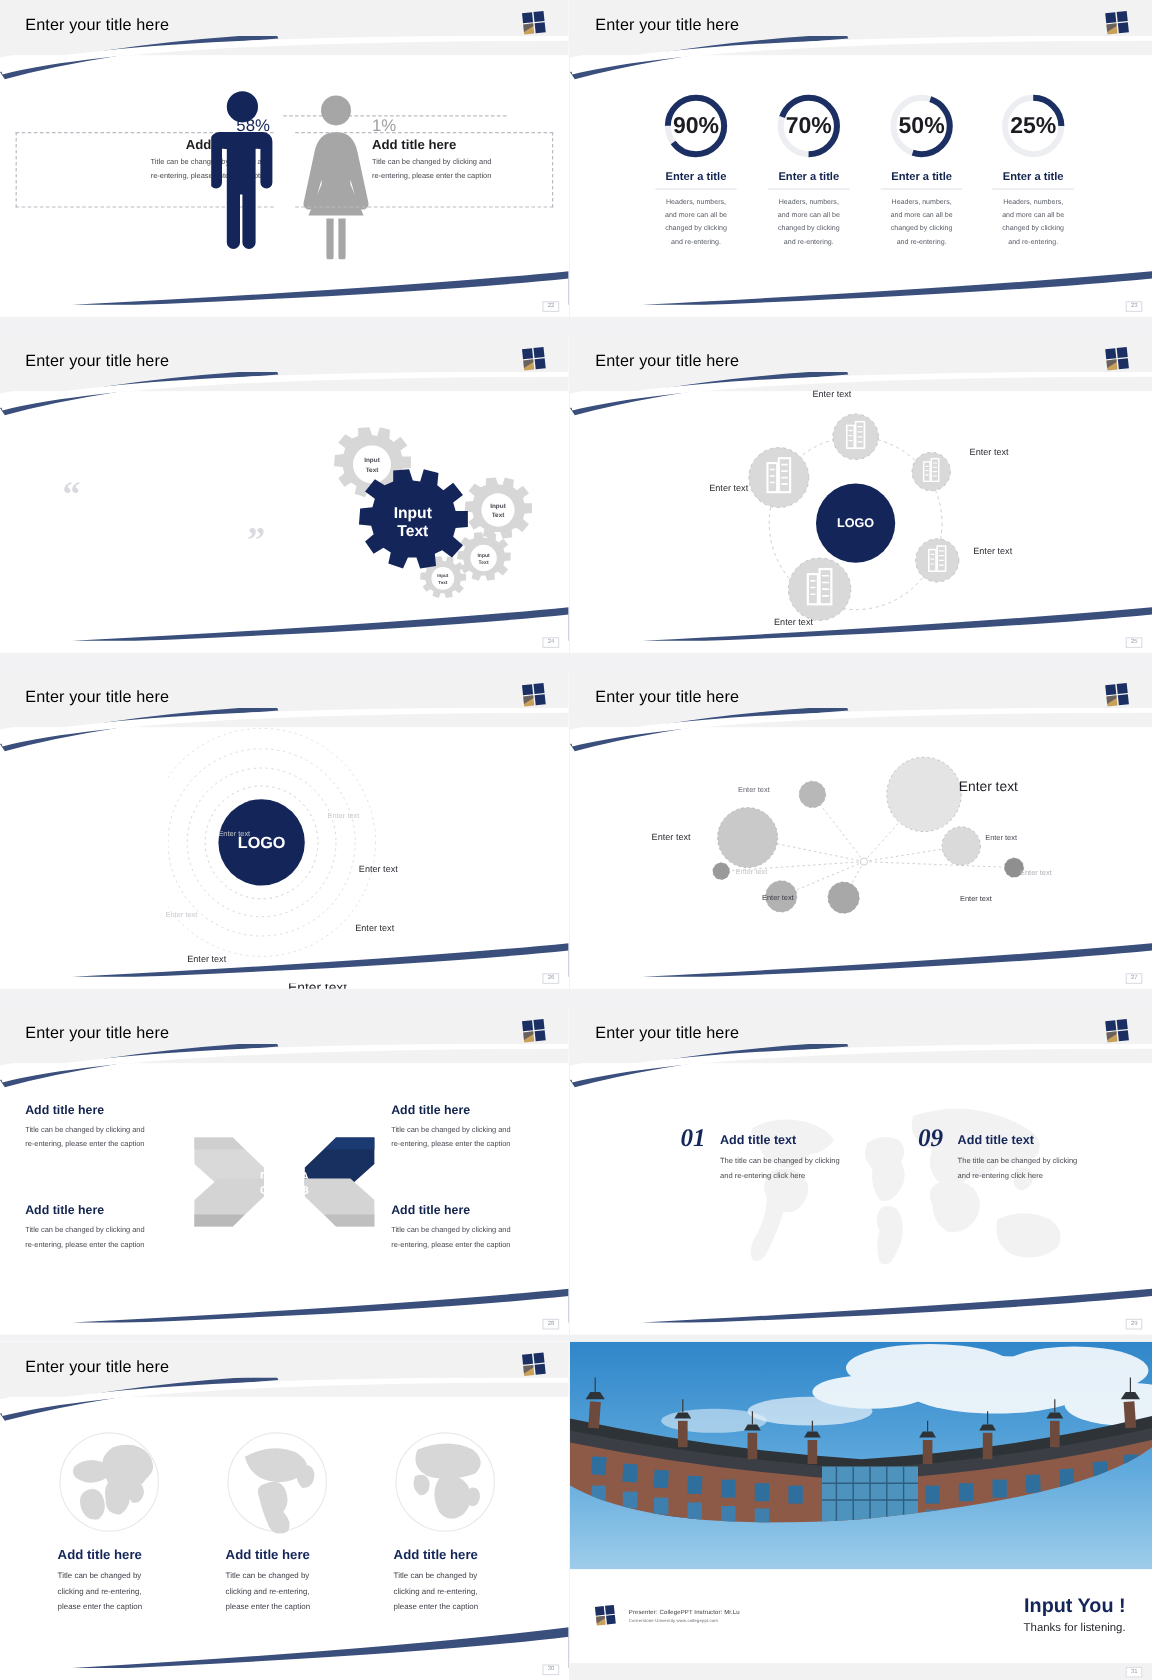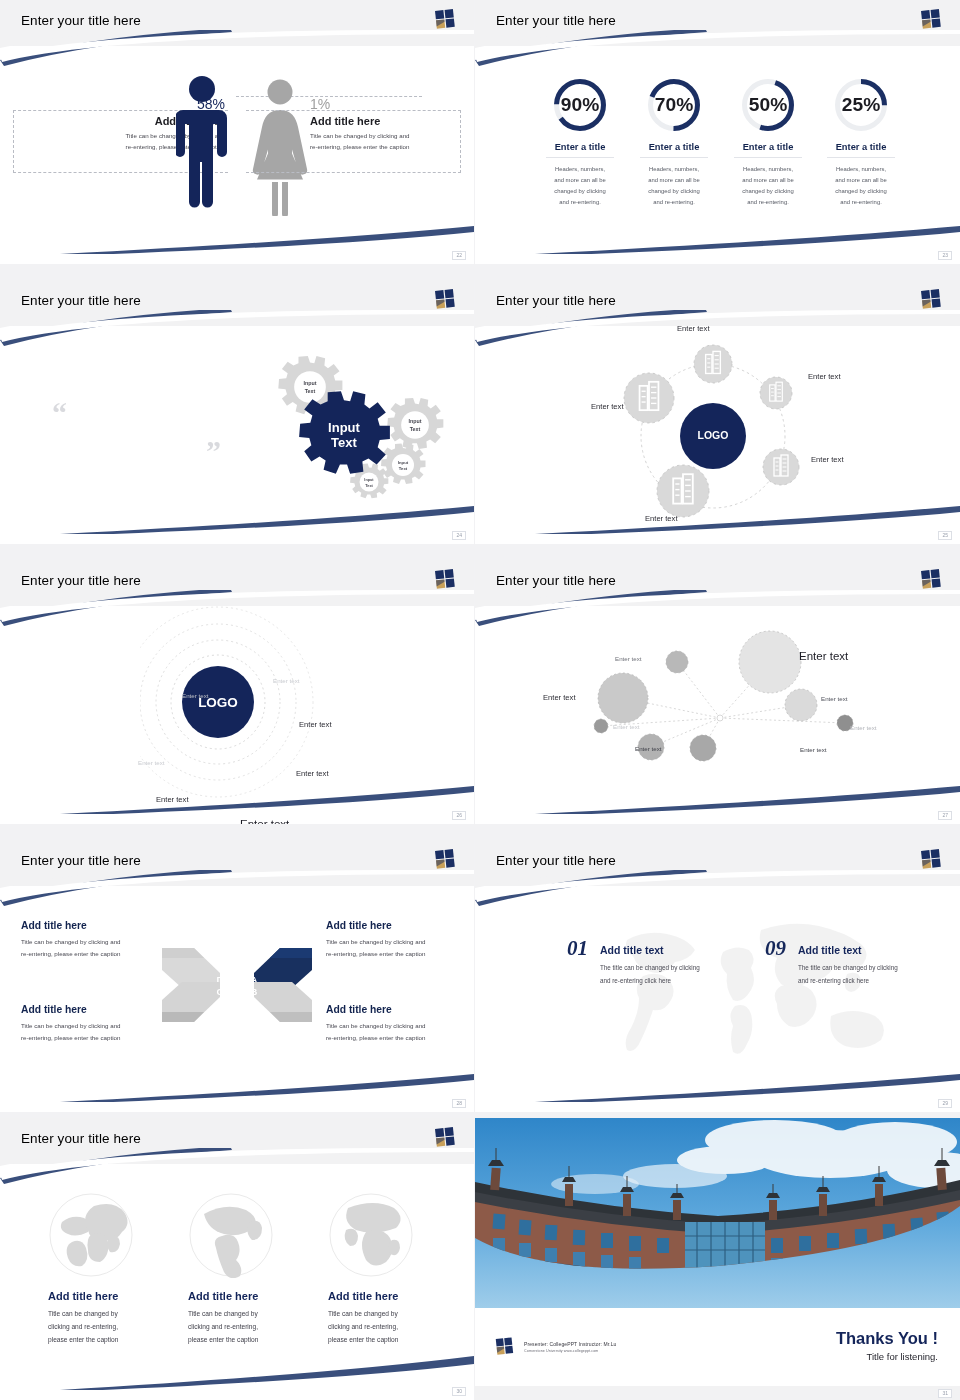--- a/index.html
+++ b/index.html
@@ -867,21 +867,21 @@
           <path class="brand-navy" d="M3 11.4 h8.4 v2.2 l-8.4 4.1 z" opacity="0.55"></path>
         </g>
       </svg>
       <div>
         <div class="pres-l1">Presenter: CollegePPT   Instructor: Mr.Lu</div>
         <div class="pres-l2">Cornerstone University      www.collegeppt.com</div>
       </div>
     </div>
 
     <div style="position:absolute; right:22px; bottom:38px; text-align:right;">
-      <div class="thanks-big">Thanks You !</div>
-      <div class="thanks-sub">Title for listening.</div>
+      <div class="thanks-big">Input You !</div>
+      <div class="thanks-sub">Thanks for listening.</div>
     </div>
 
     <div style="position:absolute; left:0; bottom:0; width:100%; height:14px; background:#f2f2f3;"></div>
     <div class="page-num" style="bottom:2px;">31</div>
   </div>
 
 </div>
 
 </body></html>

